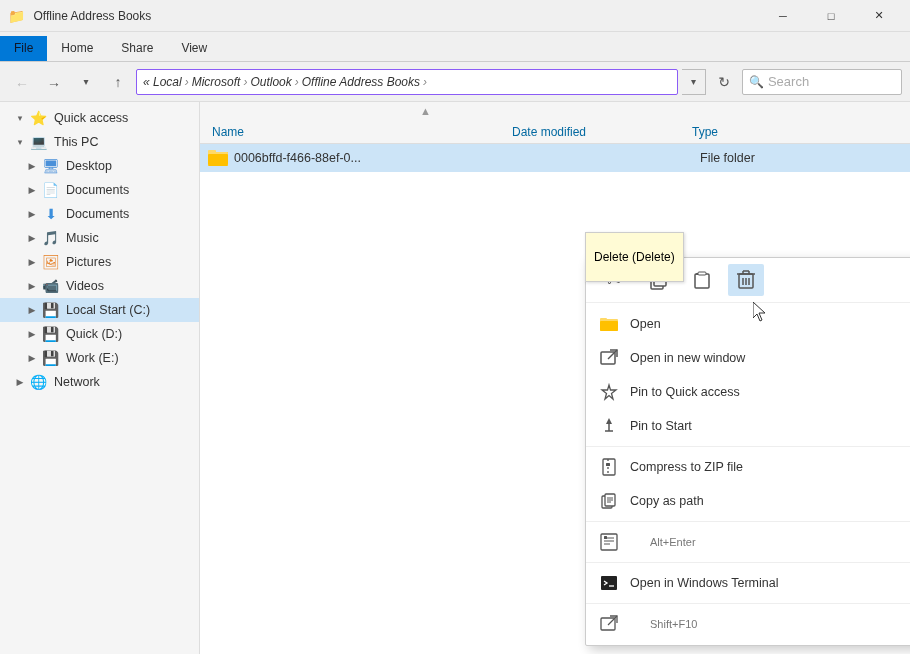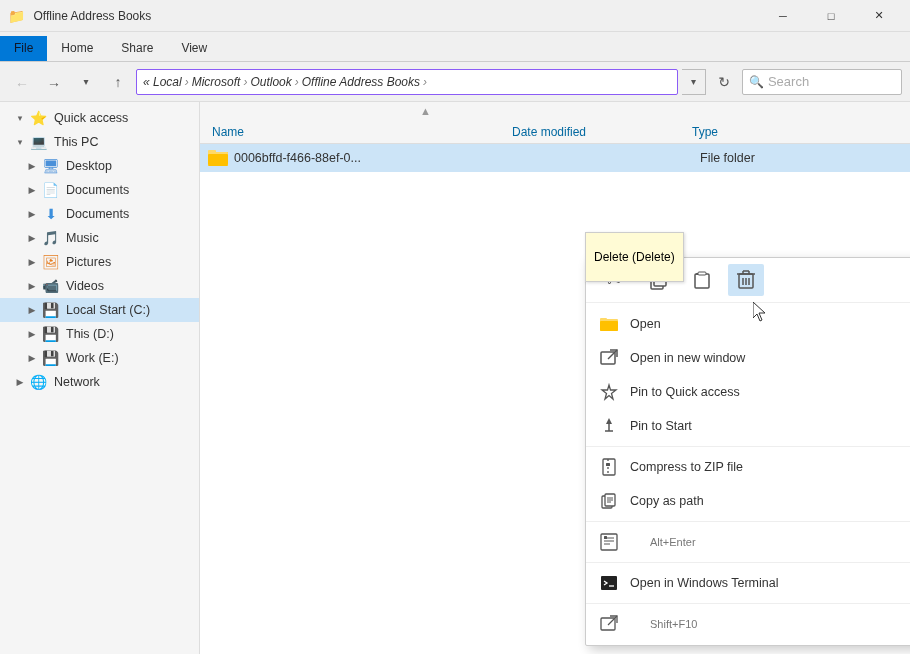--- a/index.html
+++ b/index.html
@@ -469,21 +469,21 @@
 
     <div class="sidebar-item indent1 selected">
       <div class="sidebar-expand">▶</div>
       <div class="sidebar-icon icon-localdisk">💾</div>
       <span class="sidebar-label">Local Start (C:)</span>
     </div>
 
     <div class="sidebar-item indent1">
       <div class="sidebar-expand">▶</div>
       <div class="sidebar-icon icon-localdisk">💾</div>
-      <span class="sidebar-label">This (D:)</span>
+      <span class="sidebar-label">Quick (D:)</span>
     </div>
 
     <div class="sidebar-item indent1">
       <div class="sidebar-expand">▶</div>
       <div class="sidebar-icon icon-localdisk">💾</div>
       <span class="sidebar-label">Work (E:)</span>
     </div>
 
     <div class="sidebar-item">
       <div class="sidebar-expand">▶</div>

